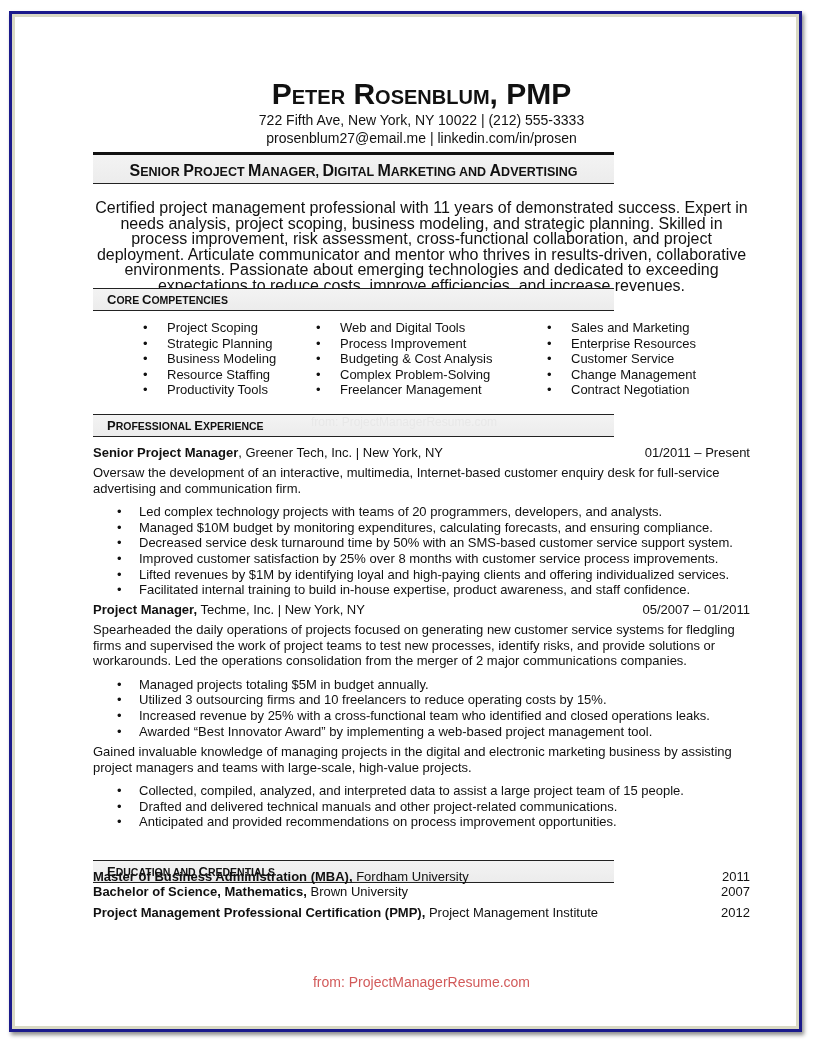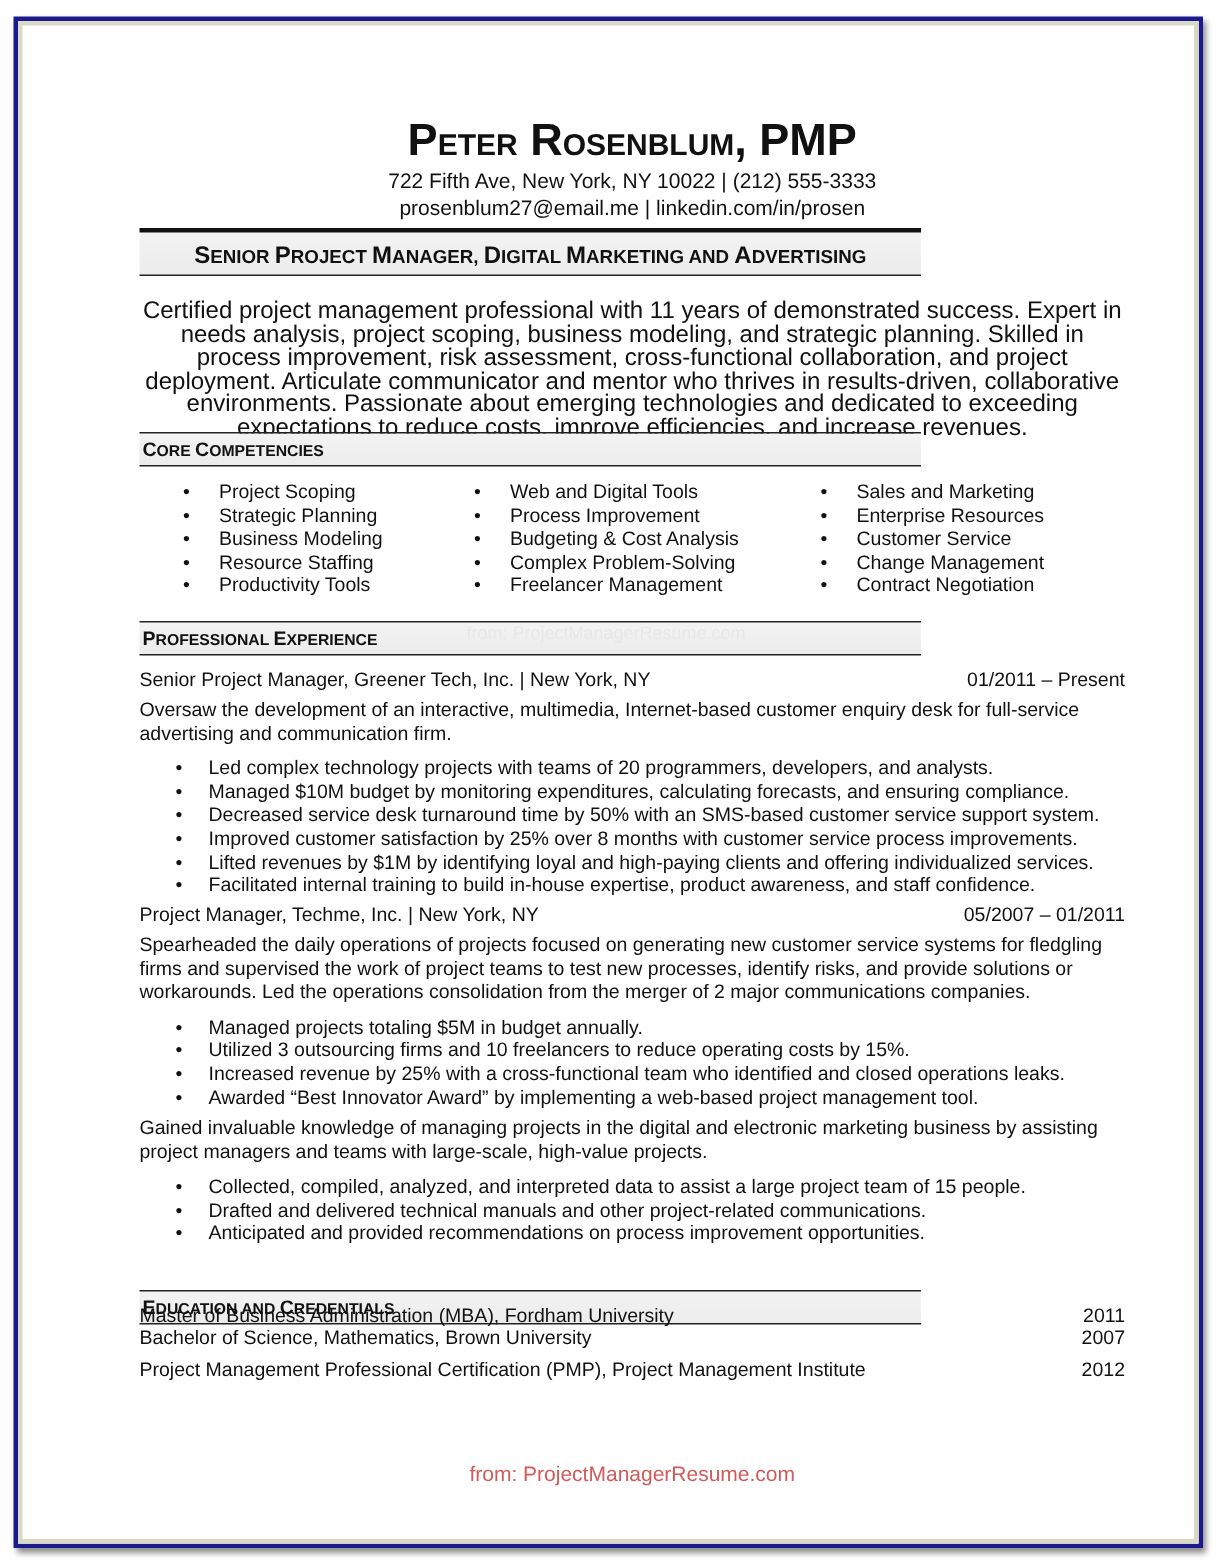--- a/index.html
+++ b/index.html
@@ -12,21 +12,21 @@
            border: 3px solid #d9d9c4; box-sizing: border-box; background: #fff; }
   .page { position: absolute; left: 78px; top: 0; width: 657px; }
   .name { position: absolute; top: 60px; left: 0; width: 100%; text-align: center;
           font-size: 30px; font-weight: bold; letter-spacing: 0px; line-height: 34px; }
   .name .sc { font-size: 20px; }
   .contact { position: absolute; left: 0; width: 100%; text-align: center; font-size: 14px; line-height: 17px; }
   .hdr { position: absolute; left: 0; width: 521px; box-sizing: border-box;
          background: linear-gradient(#f3f3f3, #ececec); border-bottom: 1px solid #222; }
   .hdr.top { border-top: 3px solid #111; height: 32px; }
   .hdr.sec { border-top: 1px solid #222; height: 23px; }
-  .hdr .t { font-weight: bold; font-size: 13px; line-height: 22px; padding-left: 2px; }
+  .hdr .t { font-weight: bold; font-size: 13px; line-height: 22px; padding-left: 14px; }
   .hdr .t .sc { font-size: 10.5px; }
   .title { text-align: center; font-size: 16px !important; line-height: 31px !important; padding: 0 !important; }
   .title .sc { font-size: 12.5px !important; }
   .summary { position: absolute; top: 183px; left: 0; width: 657px; text-align: center;
              font-size: 16px; line-height: 15.6px; }
   .comp { position: absolute; top: 303px; left: 0; width: 657px; font-size: 13px; line-height: 15.5px; }
   .comp .col { position: absolute; top: 0; }
   .comp ul, .job ul { list-style: none; margin: 0; padding: 0; }
   .comp li, .job li { position: relative; padding-left: 24px; }
   .comp li::before, .job li::before { content: "\2022"; position: absolute; left: 0; top: 0; }
@@ -35,21 +35,21 @@
   .job .dates { position: absolute; right: 0; top: 0; }
   .job .desc { margin-top: 3px; }
   .job ul { margin-top: 8px; padding-left: 24px; }
   .job ul li { padding-left: 22px; }
   .edu { position: absolute; left: 0; width: 657px; font-size: 13px; line-height: 15px; }
   .edu .row { position: relative; }
   .edu .yr { position: absolute; right: 0; top: 0; }
   .wm { position: absolute; left: 218px; top: 398px; font-size: 12px; color: #e8e8e8; }
   .source { position: absolute; top: 957px; left: 0; width: 657px; text-align: center;
             font-size: 14px; color: #d25a5a; }
-  b { font-weight: normal; }
+  b { font-weight: bold; }
 </style>
 </head>
 <body>
 
 <div class="frame">
  <div class="inner">
   <div class="page">
 
     <div class="name"><span>P</span><span class="sc">ETER</span> <span>R</span><span class="sc">OSENBLUM</span><span>, PMP</span></div>
     <div class="contact" style="top:95px">722 Fifth Ave, New York, NY 10022  |  (212) 555-3333</div>
@@ -61,21 +61,21 @@
       </div>
     </div>
 
     <div class="summary">Certified project management professional with 11 years of demonstrated success. Expert in needs analysis, project scoping, business modeling, and strategic planning. Skilled in process improvement, risk assessment, cross-functional collaboration, and project deployment. Articulate communicator and mentor who thrives in results-driven, collaborative environments. Passionate about emerging technologies and dedicated to exceeding expectations to reduce costs, improve efficiencies, and increase revenues.</div>
 
     <div class="hdr sec" style="top:271px">
       <div class="t"><span>C</span><span class="sc">ORE </span><span>C</span><span class="sc">OMPETENCIES</span></div>
     </div>
 
     <div class="comp">
-      <div class="col" style="left:29px">
+      <div class="col" style="left:50px">
             <ul>
         <li>Project Scoping</li>
         <li>Strategic Planning</li>
         <li>Business Modeling</li>
         <li>Resource Staffing</li>
         <li>Productivity Tools</li>
       </ul>
           </div>
       <div class="col" style="left:223px">
             <ul>

